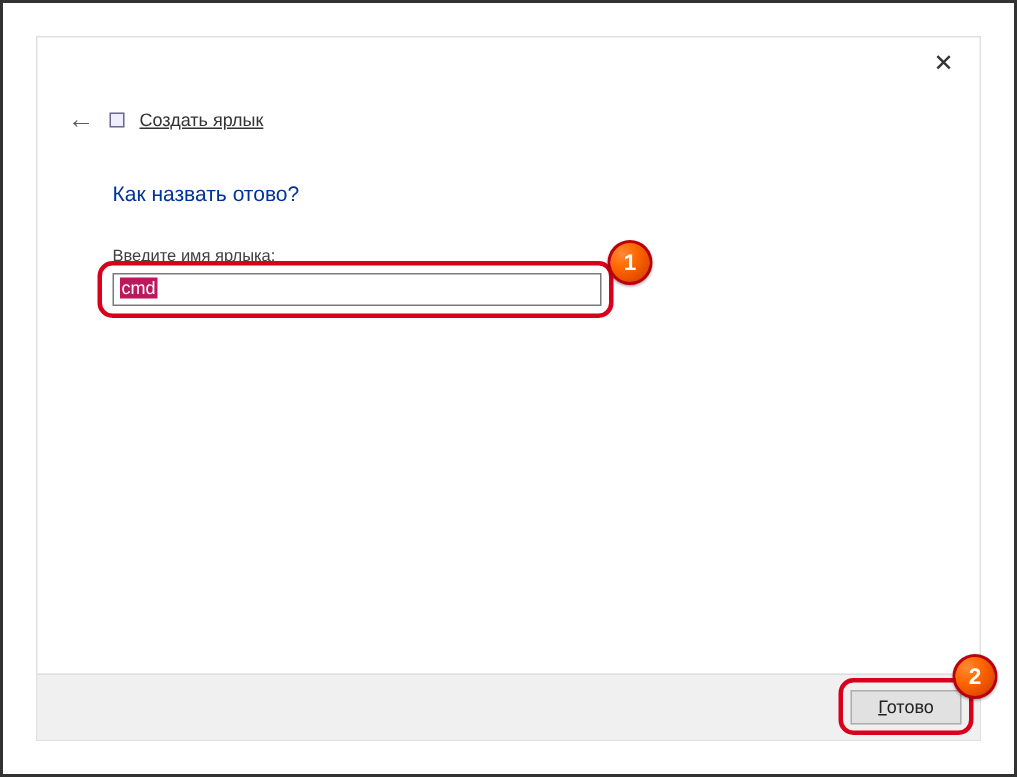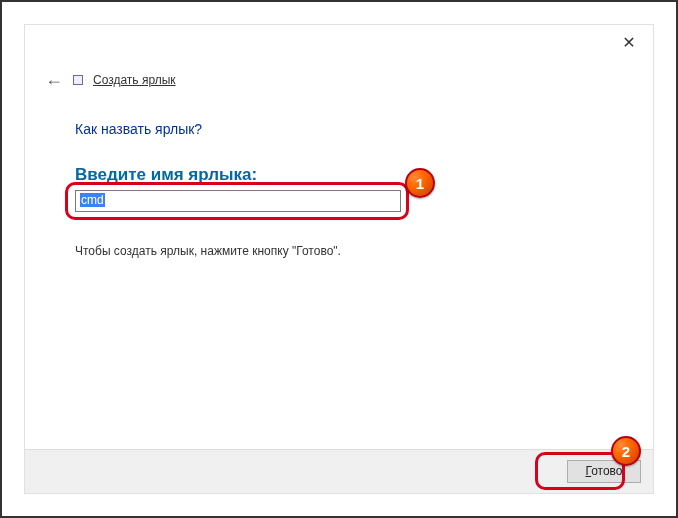--- a/index.html
+++ b/index.html
@@ -71,41 +71,40 @@
   top: 96px;
   left: 50px;
   right: 30px;
 }
 .heading {
   color: #003399;
   font-size: 14px;
   margin-bottom: 28px;
 }
 .field-label {
-  font-size: 17px;
-  color: #0369a1;
+  font-size: 11px;
+  color: #404040;
   margin-bottom: 5px;
-  font-weight: bold;
 }
 .input-wrap {
   position: relative;
   width: 338px;
   margin-bottom: 32px;
 }
 .text-input {
   width: 326px;
   height: 22px;
   border: 1px solid #7a7a7a;
   font-size: 12px;
   padding: 2px 4px;
   position: relative;
   z-index: 1;
 }
 .text-input .selected {
-  background: #3b82f6;
+  background: #be185d;
   color: #fff;
   padding: 0 1px;
 }
 .annot-ring {
   position: absolute;
   border: 3px solid #d9001b;
   border-radius: 10px;
   pointer-events: none;
   z-index: 2;
 }
@@ -155,21 +154,21 @@
   height: 23px;
   background: #e1e1e1;
   border: 1px solid #adadad;
   font-size: 12px;
   color: #222;
   cursor: pointer;
   text-align: center;
   line-height: 21px;
   font-family: inherit;
 }
-.btn.primary { position: relative; margin-left: 24px; }
+.btn.primary { position: relative; }
 .btn .mn { text-decoration: underline; }
 .footer-wrap { position: relative; }
 .annot-ring.btn-ring {
   left: -8px;
   top: -8px;
   width: 90px;
   height: 38px;
 }
 .annot-badge.b2 { left: 68px; top: -24px; }
 </style>
@@ -181,31 +180,30 @@
 
     <div class="close-btn">✕</div>
 
     <div class="header">
       <span class="back-arrow">←</span>
       <span class="wizard-icon"></span>
       <span class="wizard-title">Создать ярлык</span>
     </div>
 
     <div class="content">
-      <div class="heading">Как назвать ярлык?</div>
+      <div class="heading">Как назвать отово?</div>
 
       <div class="field-label">Введите имя ярлыка:</div>
 
       <div class="input-wrap">
         <div class="text-input"><span class="selected">cmd</span></div>
         <div class="annot-ring input-ring"></div>
         <div class="annot-badge b1">1</div>
       </div>
 
-      <div class="instruction">Чтобы создать ярлык, нажмите кнопку "Готово".</div>
     </div>
 
     <div class="footer">
       <div class="footer-wrap">
         <button class="btn primary"><span class="mn">Г</span><span>отово</span></button>
         <div class="annot-ring btn-ring"></div>
         <div class="annot-badge b2">2</div>
       </div>
     </div>
 

